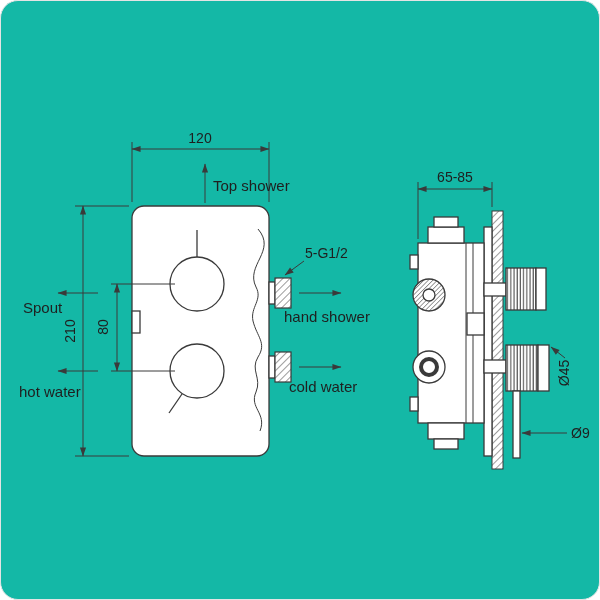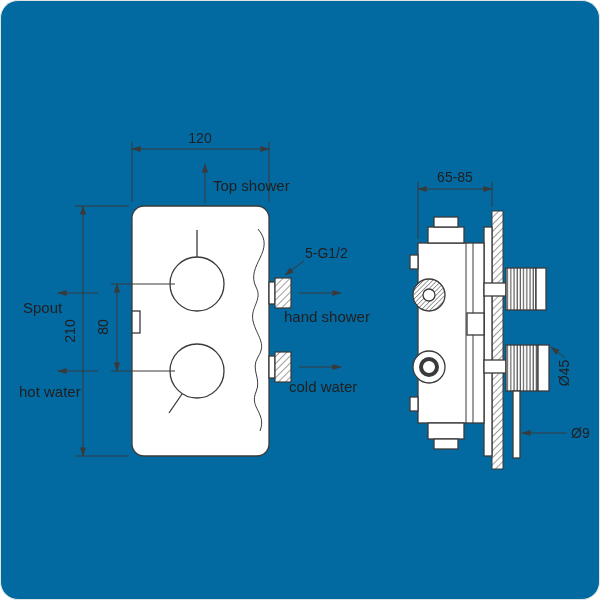--- a/index.html
+++ b/index.html
@@ -4,21 +4,21 @@
 <style>
   html, body {
     margin: 0;
     padding: 0;
     background: #ffffff;
   }
   .canvas {
     position: relative;
     width: 600px;
     height: 600px;
-    background: #0369a1;
+    background: #14b8a6;
     border: 1px solid #e4e4e4;
     border-radius: 18px;
     box-sizing: border-box;
     overflow: hidden;
     font-family: "Liberation Sans", sans-serif;
   }
   svg { position: absolute; left: 0; top: 0; }
   text {
     fill: #1f1f1f;
     font-family: "Liberation Sans", sans-serif;

